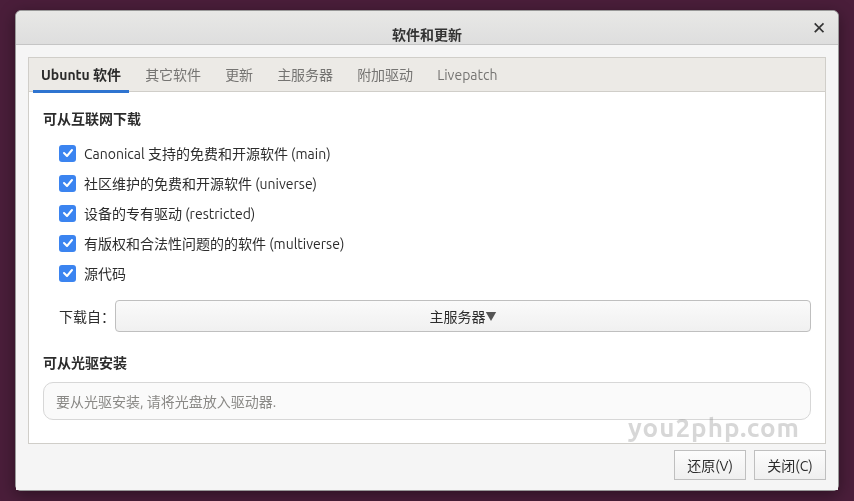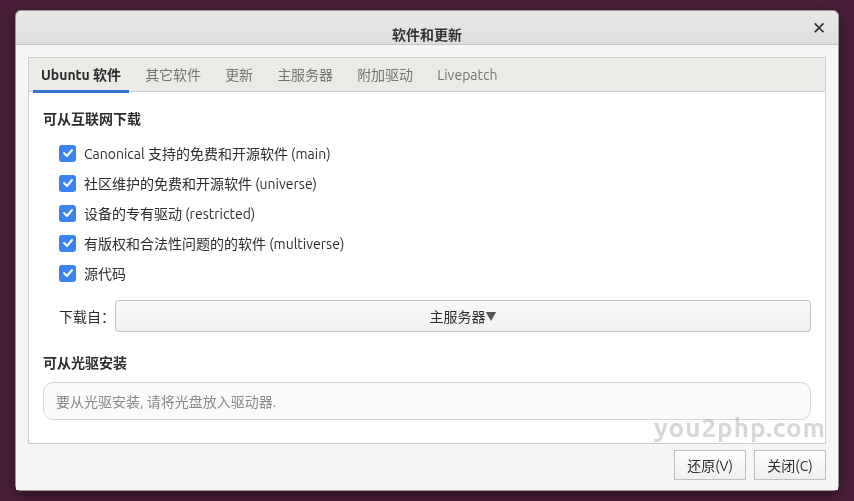--- a/index.html
+++ b/index.html
@@ -191,21 +191,21 @@
     font-size: 14px;
     padding: 0 12px;
     cursor: pointer;
     display: inline-flex;
     align-items: center;
     justify-content: center;
   }
 
   .watermark {
     position: absolute;
-    right: 12px;
+    right: 38px;
     bottom: 48px;
     font-size: 26px;
     font-weight: 600;
     color: rgba(140,140,140,0.35);
     letter-spacing: 1px;
     pointer-events: none;
     margin-left: 8px;
   }
 </style>
 </head>

